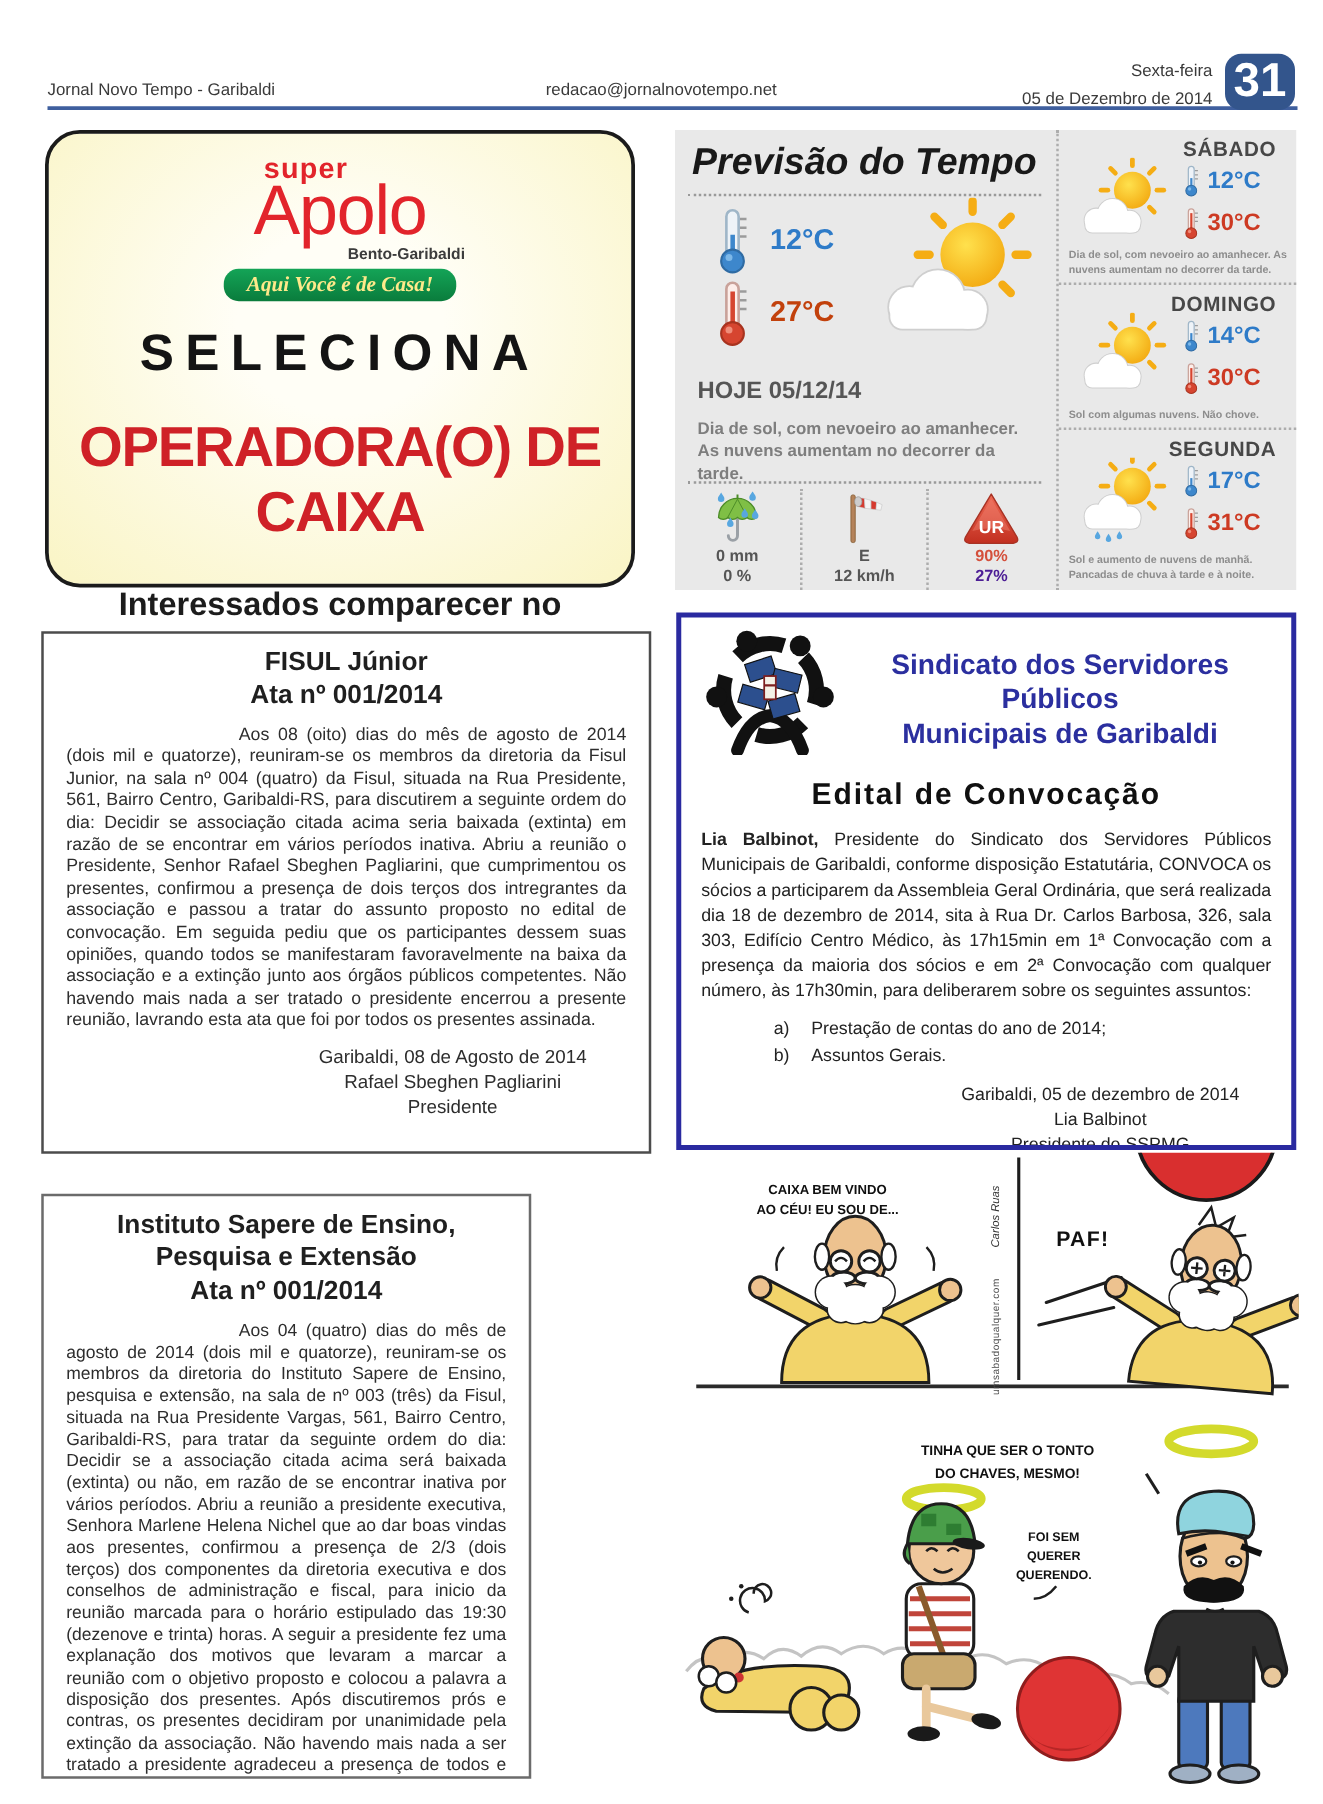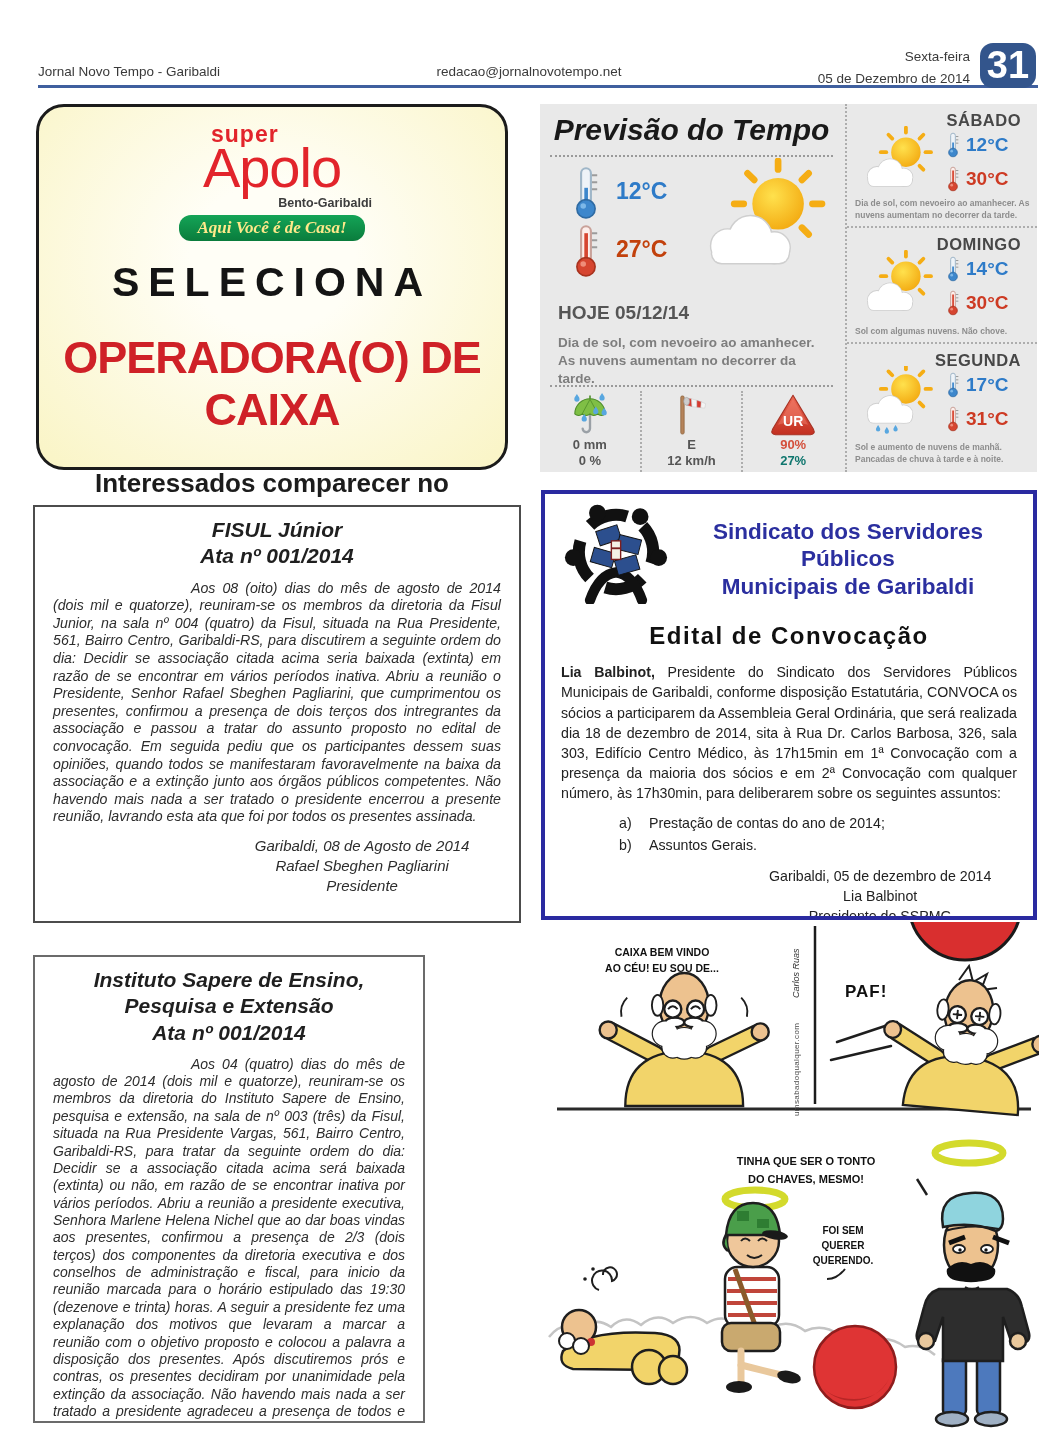--- a/index.html
+++ b/index.html
@@ -43,36 +43,36 @@
   .t-cold-val { left:76px; top:74px; color:#2e7bc8; }
   .t-hot-val  { left:76px; top:132px; color:#c2410c; }
   .sun-big { position:absolute; left:146px; top:54px; width:146px; height:126px; }
   .w-hoje { position:absolute; left:18px; top:198px; font-size:19px; font-weight:bold; color:#555; }
   .w-desc { position:absolute; left:18px; top:230px; width:268px; font-size:13.5px; font-weight:bold; color:#7e7e7e; line-height:1.35; }
   .metrics { position:absolute; left:0; top:287px; width:303px; height:81px; display:flex; }
   .metric { flex:1; text-align:center; position:relative; padding-top:2px; }
   .metric + .metric { border-left:2px dotted #adadad; }
   .metric svg { height:44px; display:block; margin:0 auto; }
   .m-line { font-size:13px; font-weight:bold; color:#555; line-height:1.25; }
-  .ur-hi { color:#d4503c; } .ur-lo { color:#0f766e; }
+  .ur-hi { color:#d4503c; } .ur-lo { color:#4c1d95; }
   .ur-label { position:absolute; top:22px; left:0; right:0; text-align:center; color:#fff; font-weight:800; font-size:14px; }
   .w-right { position:absolute; left:305px; top:0; width:192px; height:368px; border-left:2px dotted #adadad; }
   .day { position:relative; }
   .day + .day { border-top:2px dotted #adadad; }
   .d1 { height:122px; } .d2 { height:116px; } .d3 { height:128px; }
   .day-name { text-align:right; padding:7px 16px 0 0; font-size:16.5px; font-weight:bold; color:#474747; letter-spacing:0.5px; }
   .day-icon { position:absolute; left:4px; top:22px; width:88px; height:72px; }
   .temp-rows { position:absolute; right:10px; top:27px; width:82px; }
   .temp-row { display:flex; align-items:center; margin-bottom:7px; }
   .temp-row svg { width:16px; height:27px; margin-right:5px; }
   .d-cold { font-size:19px; font-weight:bold; color:#2e7bc8; }
   .d-hot  { font-size:19px; font-weight:bold; color:#cd3a23; }
   .day-desc { position:absolute; left:8px; right:4px; bottom:5px; font-size:8.5px; font-weight:bold; color:#8d8d8d; line-height:1.35; }
   
-  .txtbox { position:absolute; background:#fff; border:2px solid #4c4c4c; padding:10px 18px; overflow:hidden;font-style:italic; }
+  .txtbox { position:absolute; background:#fff; border:2px solid #4c4c4c; padding:10px 18px; overflow:hidden; }
   .fisul { left:33px; top:505px; width:488px; height:418px; }
   .sapere { left:33px; top:935px; width:392px; height:468px; border-color:#6b6b6b;margin-top:20px; }
   .box-title { text-align:center; font-size:21px; font-weight:bold; color:#1f1f1f; line-height:1.25; }
   .box-body { margin-top:10px; font-size:14.2px; line-height:1.24; color:#2d2d2d; text-align:justify; text-indent:138px; }
   .sapere .box-body { font-size:14px; }
   .box-sig { margin-top:10px; margin-left:38%; text-align:center; font-size:15px; color:#2d2d2d; line-height:1.32; }
   
   .sind { position:absolute; left:541px; top:490px; width:496px; height:430px; background:#fff;
     border:4px solid #2a2aa0; padding:8px 16px 0; overflow:hidden; }
   .sind-logo { position:absolute; left:12px; top:6px; width:118px; height:104px; }

